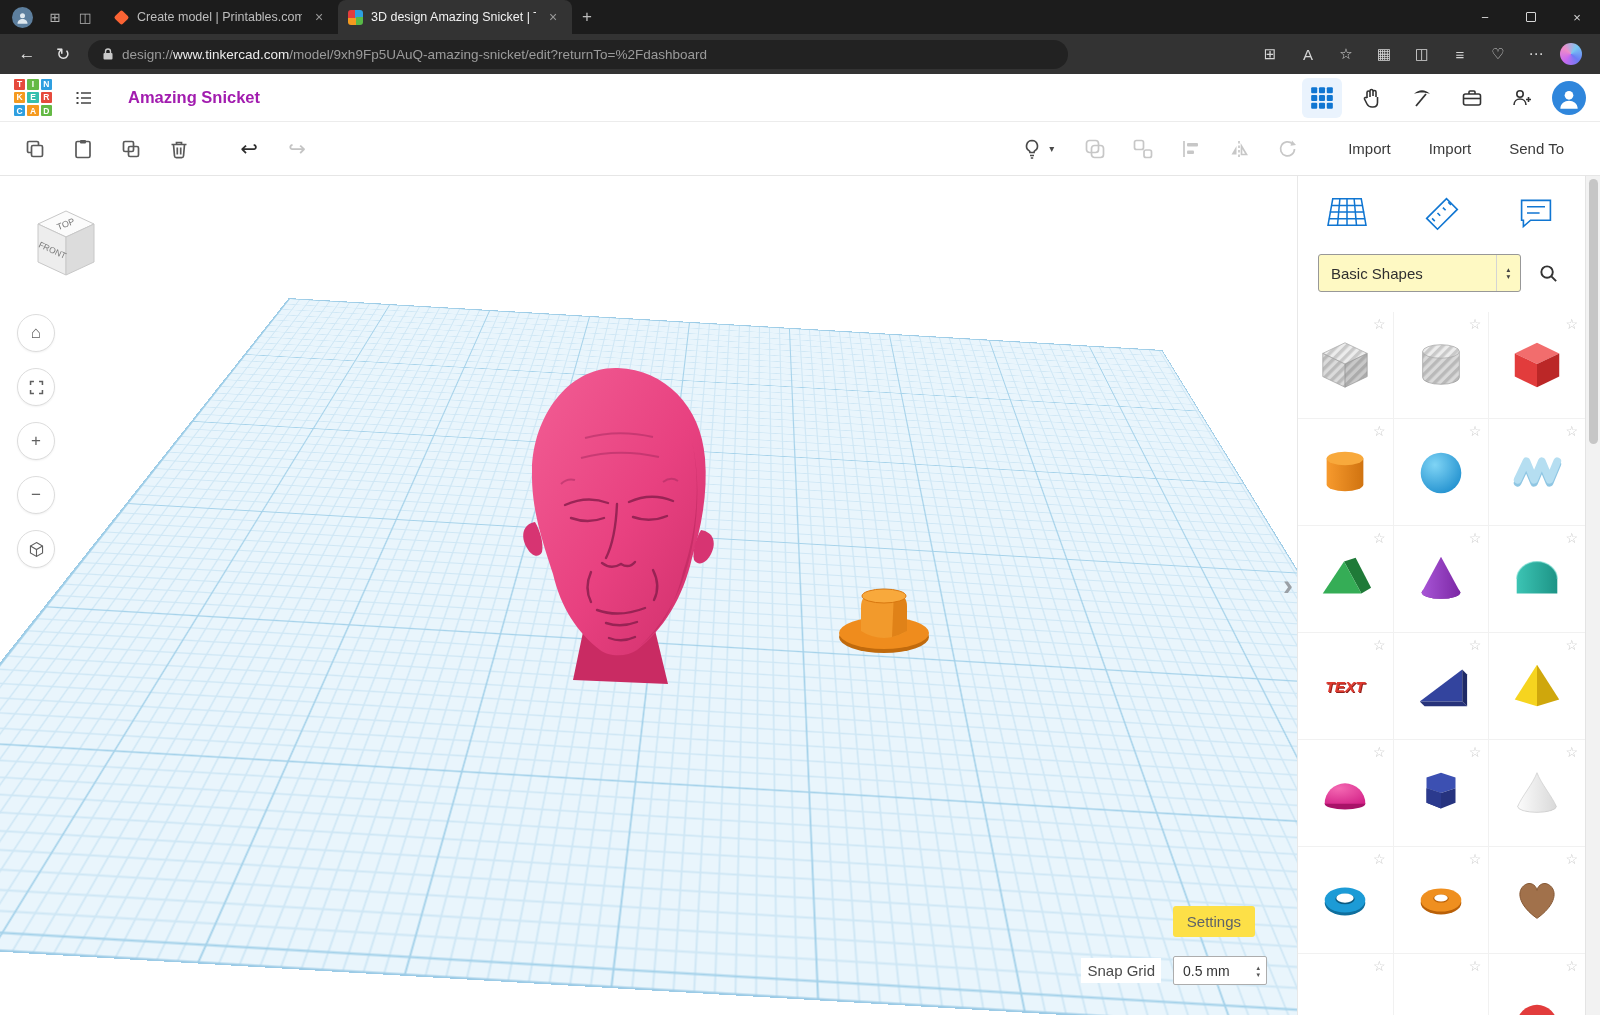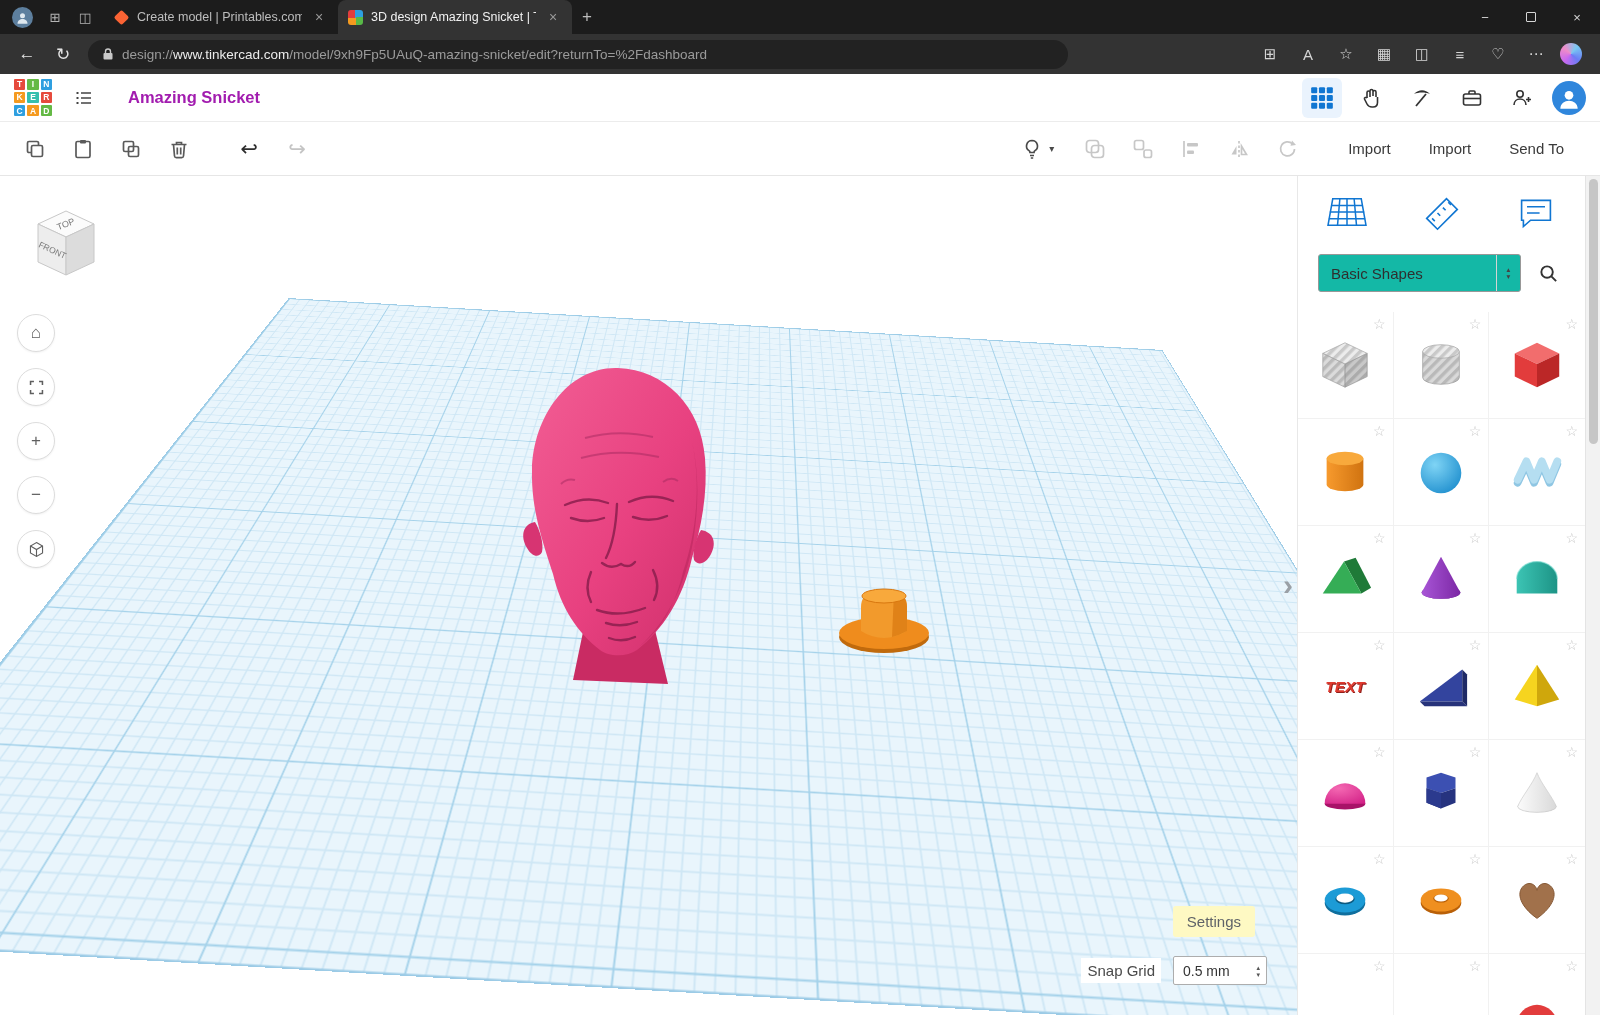--- a/index.html
+++ b/index.html
@@ -71,32 +71,32 @@
       linear-gradient(#a5d2ea 1px,transparent 1px),
       linear-gradient(90deg,#a5d2ea 1px,transparent 1px),
       linear-gradient(#cfe7f5 1px,transparent 1px),
       linear-gradient(90deg,#cfe7f5 1px,transparent 1px);
     background-size:100px 100px,100px 100px,10px 10px,10px 10px;}
   .head-svg{position:absolute;left:505px;top:186px;width:225px;height:332px;}
   .hat-svg{position:absolute;left:836px;top:398px;width:96px;height:86px;}
   .viewcube{position:absolute;left:28px;top:24px;width:76px;height:82px;}
   .vc-btn{position:absolute;left:17px;width:38px;height:38px;border-radius:50%;background:#fff;border:1px solid #dcdcdc;display:flex;align-items:center;justify-content:center;color:#5f5f5f;font-size:17px;box-shadow:0 1px 2px rgba(0,0,0,.06);}
   .chevron{position:absolute;right:4px;top:392px;font-size:30px;font-weight:700;color:#9aa0a6;}
-  .settings-btn{position:absolute;right:42px;bottom:78px;background:#fef9c3;padding:7px 14px;color:#5f6368;font-size:15px;border-radius:3px;}
+  .settings-btn{position:absolute;right:42px;bottom:78px;background:#fde047;padding:7px 14px;color:#5f6368;font-size:15px;border-radius:3px;}
   .snap-row{position:absolute;right:30px;bottom:30px;display:flex;gap:12px;align-items:center;}
   .snap-label{font-size:15px;color:#4a4a4a;background:#fff;padding:4px 6px;}
   .snap-select{width:94px;height:29px;border:1px solid #adadad;background:#fff;display:flex;align-items:center;font-size:14px;color:#333;padding-left:9px;border-radius:2px;}
   .snap-spin{margin-left:auto;display:flex;flex-direction:column;align-items:center;line-height:7px;font-size:7px;color:#555;padding-right:6px;}
 
   
   .panel{width:288px;border-left:1px solid #e8e8e8;background:#fff;overflow:hidden;position:relative;}
   .panel-tools{display:flex;justify-content:space-between;padding:16px 26px 0;}
   .ptool{width:46px;height:42px;display:flex;align-items:center;justify-content:center;border-radius:4px;}
   .category-row{display:flex;align-items:center;gap:8px;padding:20px 18px 0 20px;}
-  .cat-select{flex:1;height:38px;border:1px solid #989898;border-radius:3px;display:flex;align-items:center;padding-left:12px;font-size:15px;color:#2f2f2f;background:#14b8a6;}
+  .cat-select{flex:1;height:38px;border:1px solid #989898;border-radius:3px;display:flex;align-items:center;padding-left:12px;font-size:15px;color:#2f2f2f;background:#fef9c3;}
   .cat-spin{margin-left:auto;height:100%;width:24px;border-left:1px solid #d4d4d4;display:flex;flex-direction:column;align-items:center;justify-content:center;color:#444;font-size:7.5px;line-height:7px;}
   .search-btn{width:38px;height:38px;display:flex;align-items:center;justify-content:center;border-radius:4px;}
   .shape-grid{margin-top:20px;display:grid;grid-template-columns:repeat(3,1fr);}
   .tile{height:107px;position:relative;display:flex;align-items:center;justify-content:center;border-bottom:1px solid #f1f1f1;border-right:1px solid #f1f1f1;}
   .tile:nth-child(3n){border-right:none;}
   .tile svg.shape{width:58px;height:58px;}
   .tile .fav{position:absolute;top:4px;right:7px;font-size:14px;color:#c9c9c9;}
   .tile.partial{border-bottom:none;}
   .tile.partial svg.shape{position:absolute;top:46px;left:50%;margin-left:-29px;}
 

